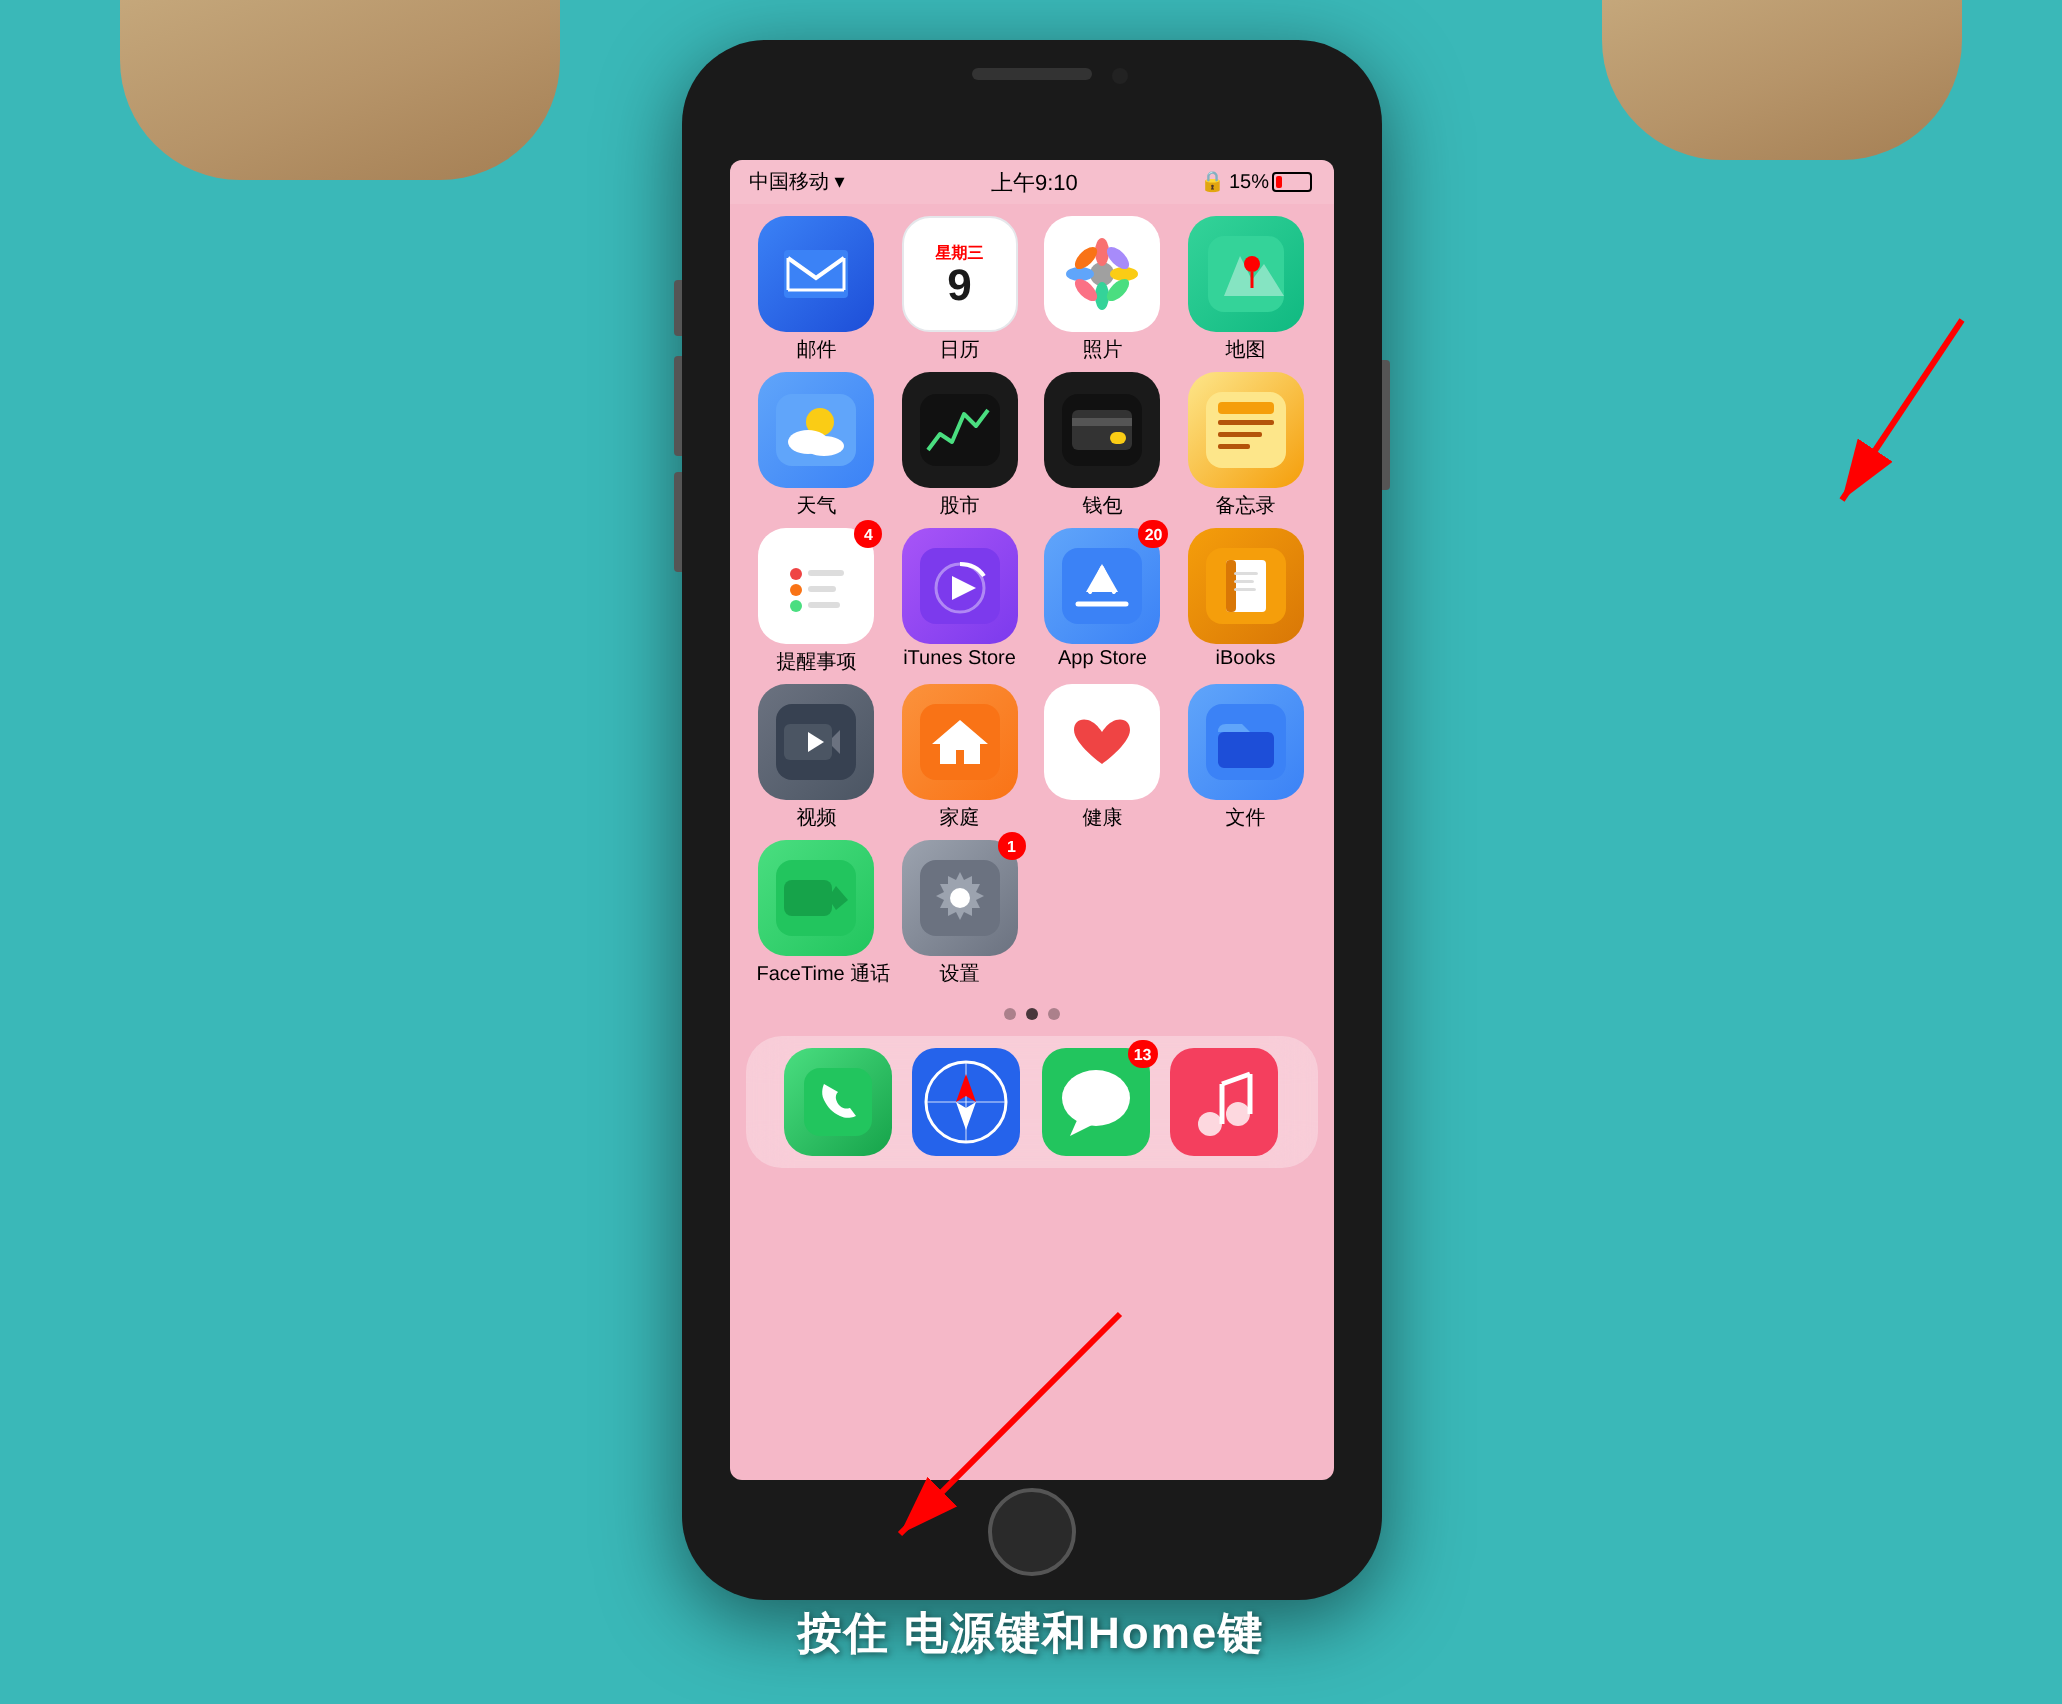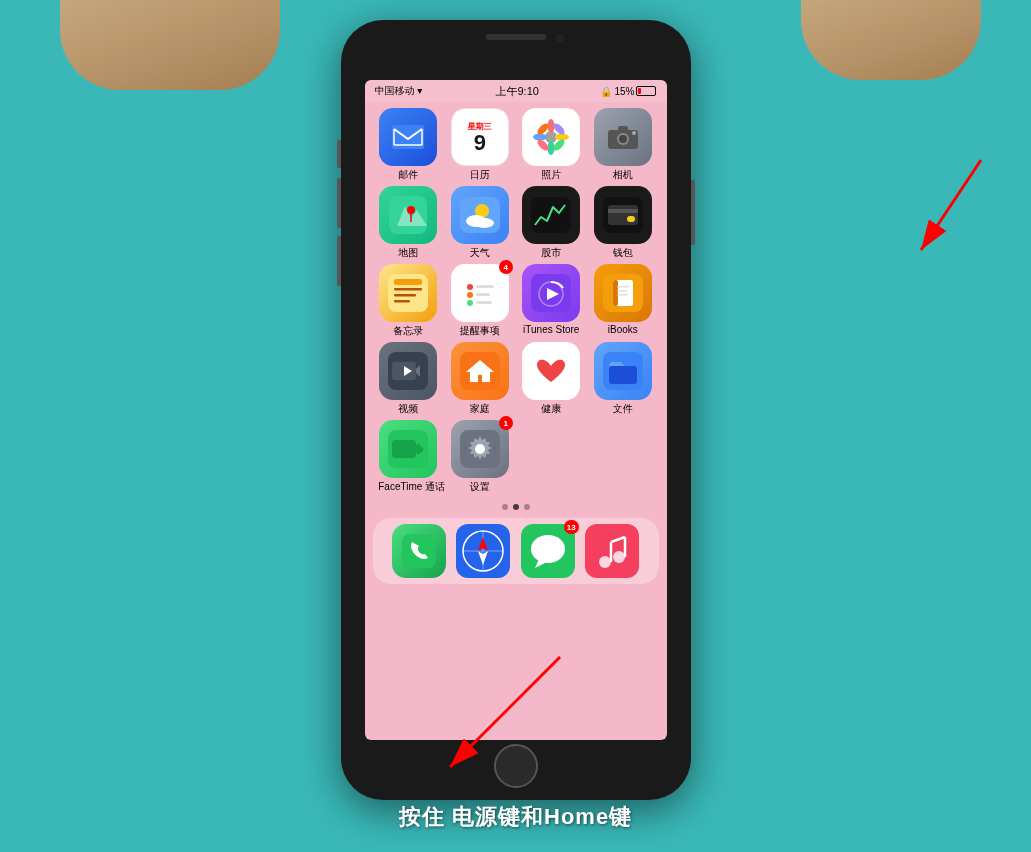--- a/index.html
+++ b/index.html
@@ -315,32 +315,20 @@
             <ellipse cx="31" cy="20" rx="7" ry="3.5" fill="#facc15"></ellipse>
             <ellipse cx="12" cy="12" rx="3.5" ry="7" transform="rotate(45 12 12)" fill="#f97316"></ellipse>
             <ellipse cx="28" cy="12" rx="3.5" ry="7" transform="rotate(-45 28 12)" fill="#a78bfa"></ellipse>
             <ellipse cx="12" cy="28" rx="3.5" ry="7" transform="rotate(-45 12 28)" fill="#fb7185"></ellipse>
             <ellipse cx="28" cy="28" rx="3.5" ry="7" transform="rotate(45 28 28)" fill="#4ade80"></ellipse>
           </svg>
         </div>
         <span class="app-label">照片</span>
       </div>
 
-      <div class="app-item">
-        <div class="app-icon icon-camera">
-          <svg width="34" height="28" viewBox="0 0 34 28">
-            <rect x="2" y="7" width="30" height="19" rx="3" fill="#555"></rect>
-            <circle cx="17" cy="16" r="6" fill="#888"></circle>
-            <circle cx="17" cy="16" r="4" fill="#444"></circle>
-            <rect x="12" y="3" width="10" height="5" rx="2" fill="#555"></rect>
-            <circle cx="28" cy="10" r="2" fill="#aaa"></circle>
-          </svg>
-        </div>
-        <span class="app-label">相机</span>
-      </div>
 
       <div class="app-item">
         <div class="app-icon icon-maps">
           <svg width="38" height="38" viewBox="0 0 38 38">
             <rect width="38" height="38" rx="8" fill="#34d399"></rect>
             <path d="M8,30 L16,10 L22,22 L28,14 L38,30 Z" fill="#fff" opacity="0.4"></path>
             <circle cx="22" cy="14" r="4" fill="red"></circle>
             <path d="M22,18 L22,26" stroke="red" stroke-width="1.5"></path>
           </svg>
         </div>
@@ -416,20 +404,33 @@
           <svg width="40" height="38" viewBox="0 0 40 38">
             <rect width="40" height="38" rx="8" fill="#7c3aed"></rect>
             <circle cx="20" cy="20" r="12" fill="none" stroke="white" stroke-width="1.5" opacity="0.4"></circle>
             <polygon points="16,14 16,26 28,20" fill="white"></polygon>
             <path d="M20 8 Q28 8 32 14" stroke="white" stroke-width="2" fill="none"></path>
           </svg>
         </div>
         <span class="app-label">iTunes Store</span>
       </div>
 
+      <div class="app-item">
+        <div class="app-icon icon-appstore" style="position:relative;">
+          <div class="badge">20</div>
+          <svg width="40" height="38" viewBox="0 0 40 38">
+            <rect width="40" height="38" rx="8" fill="#3b82f6"></rect>
+            <path d="M20 8 L12 22 L28 22 Z" fill="white"></path>
+            <line x1="8" y1="28" x2="32" y2="28" stroke="white" stroke-width="2.5" stroke-linecap="round"></line>
+            <line x1="14" y1="22" x2="20" y2="10" stroke="white" stroke-width="2" stroke-linecap="round"></line>
+            <line x1="26" y1="22" x2="20" y2="10" stroke="white" stroke-width="2" stroke-linecap="round"></line>
+          </svg>
+        </div>
+        <span class="app-label">App Store</span>
+      </div>
 
       <div class="app-item">
         <div class="app-icon icon-ibooks">
           <svg width="40" height="38" viewBox="0 0 40 38">
             <rect width="40" height="38" rx="8" fill="#f59e0b"></rect>
             <rect x="10" y="6" width="20" height="26" rx="2" fill="white"></rect>
             <rect x="10" y="6" width="5" height="26" rx="2" fill="#d97706"></rect>
             <rect x="14" y="12" width="12" height="1.5" rx="1" fill="#ddd"></rect>
             <rect x="14" y="16" width="10" height="1.5" rx="1" fill="#ddd"></rect>
             <rect x="14" y="20" width="11" height="1.5" rx="1" fill="#ddd"></rect>

